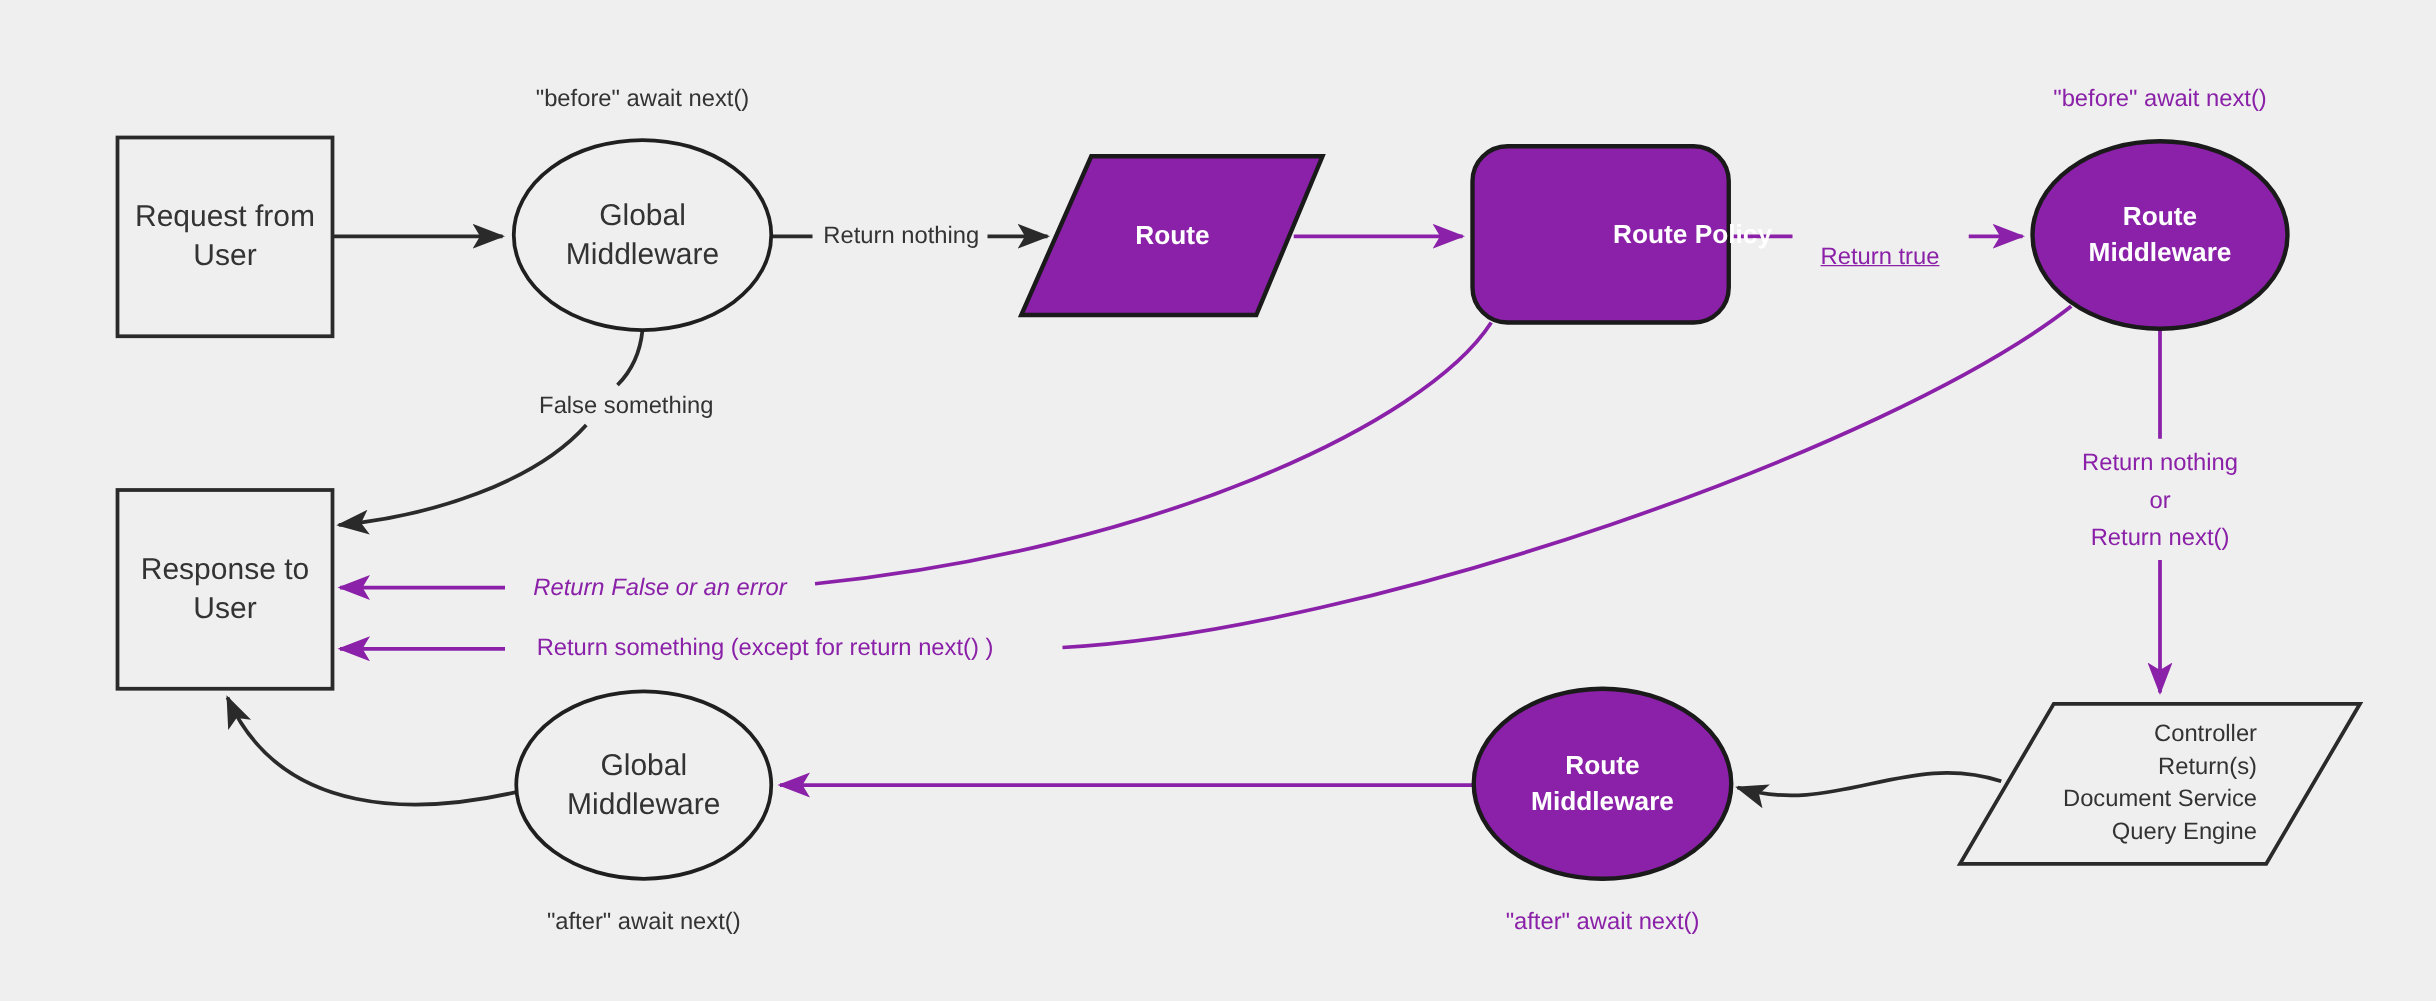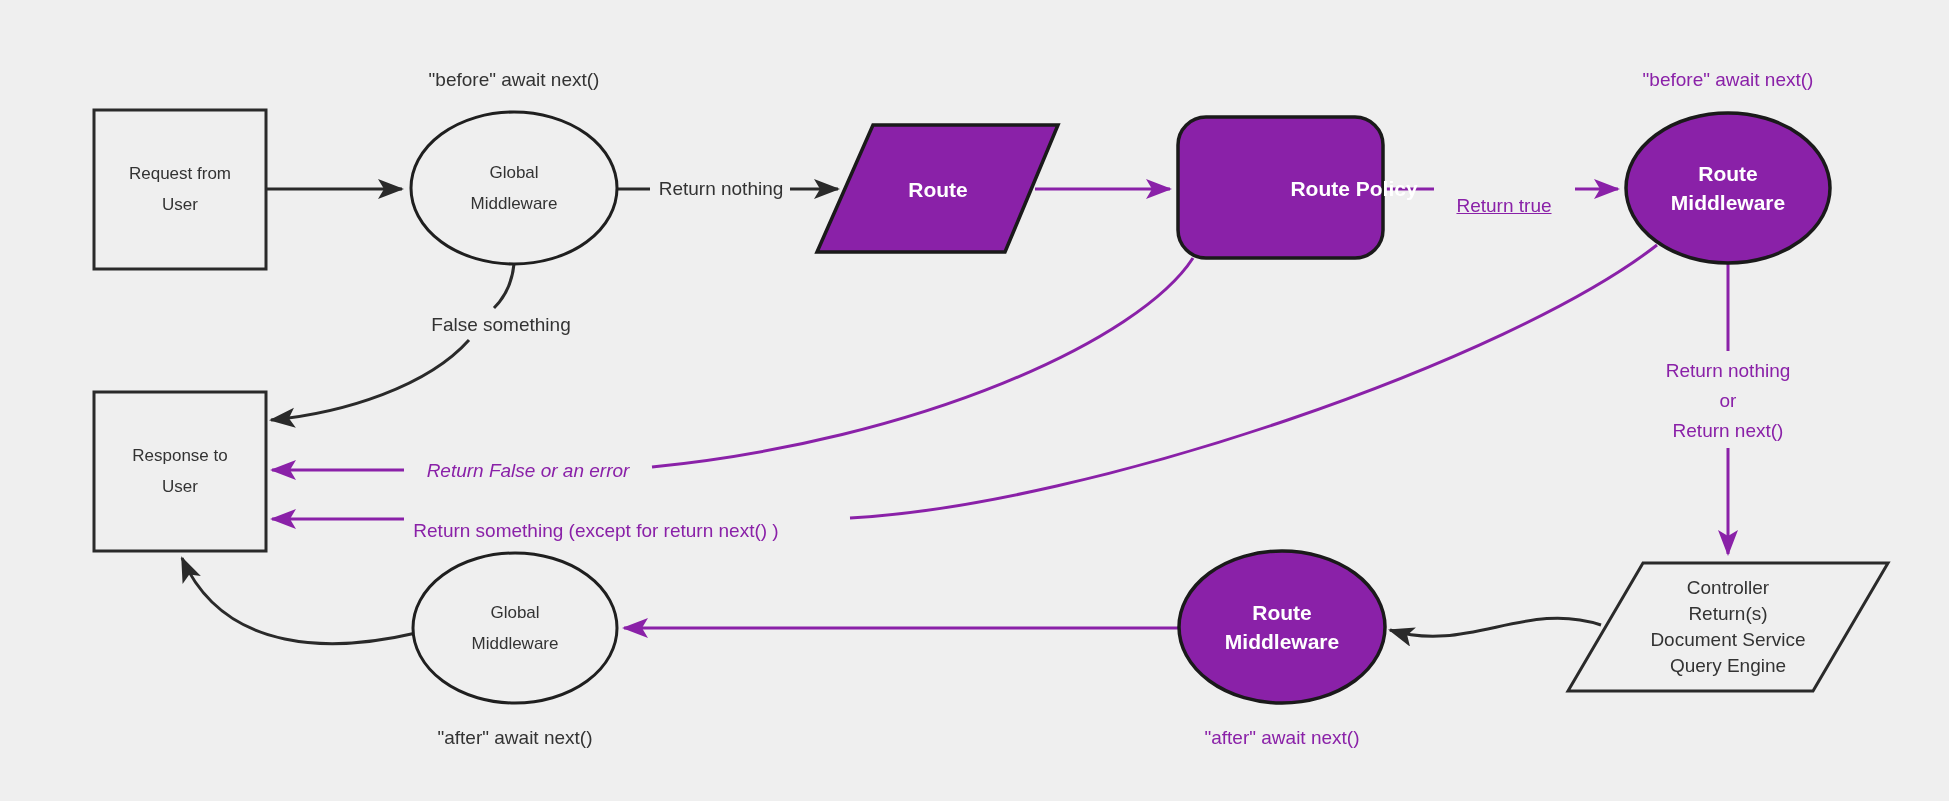--- a/index.html
+++ b/index.html
@@ -29,33 +29,34 @@
     font-size: 19px;
     color: #333333;
     line-height: 30px;
   }
   .label.purple { color: #8a21a8; }
   .node-label {
     position: absolute;
     transform: translate(-50%, -50%);
     text-align: center;
     white-space: nowrap;
-    font-size: 17px;
+    font-size: 24px;
     color: #333333;
     line-height: 31px;
   }
   .node-label.on-purple {
     color: #ffffff;
     font-weight: bold;
     font-size: 21px;
     line-height: 29px;
   }
   .node-label.small {
     font-size: 19px;
     line-height: 26px;
+    text-align: right;
   }
   .node-label span, .label span { display: block; }
 </style>
 </head>
 <body>
 
 <div class="canvas">
 
   <svg viewBox="0 0 1949 801">
     <defs>
@@ -192,19 +193,19 @@
   <div class="label purple" style="left:1728px; top:401px;">
     <span>Return nothing</span>
     <span>or</span>
     <span>Return next()</span>
   </div>
 
   <div class="label" style="left:501px; top:325px;">False something</div>
 
   <div class="label purple" style="left:528px; top:471px;font-style:italic;">Return False or an error</div>
 
-  <div class="label purple" style="left:596px; top:519px;margin-top:12px;">Return something (except for return next() )</div>
+  <div class="label purple" style="left:612px; top:519px;">Return something (except for return next() )</div>
 
   <div class="label purple" style="left:1282px; top:738px;">"after" await next()</div>
 
   <div class="label" style="left:515px; top:738px;">"after" await next()</div>
 
 </div>
 
 </body></html>

